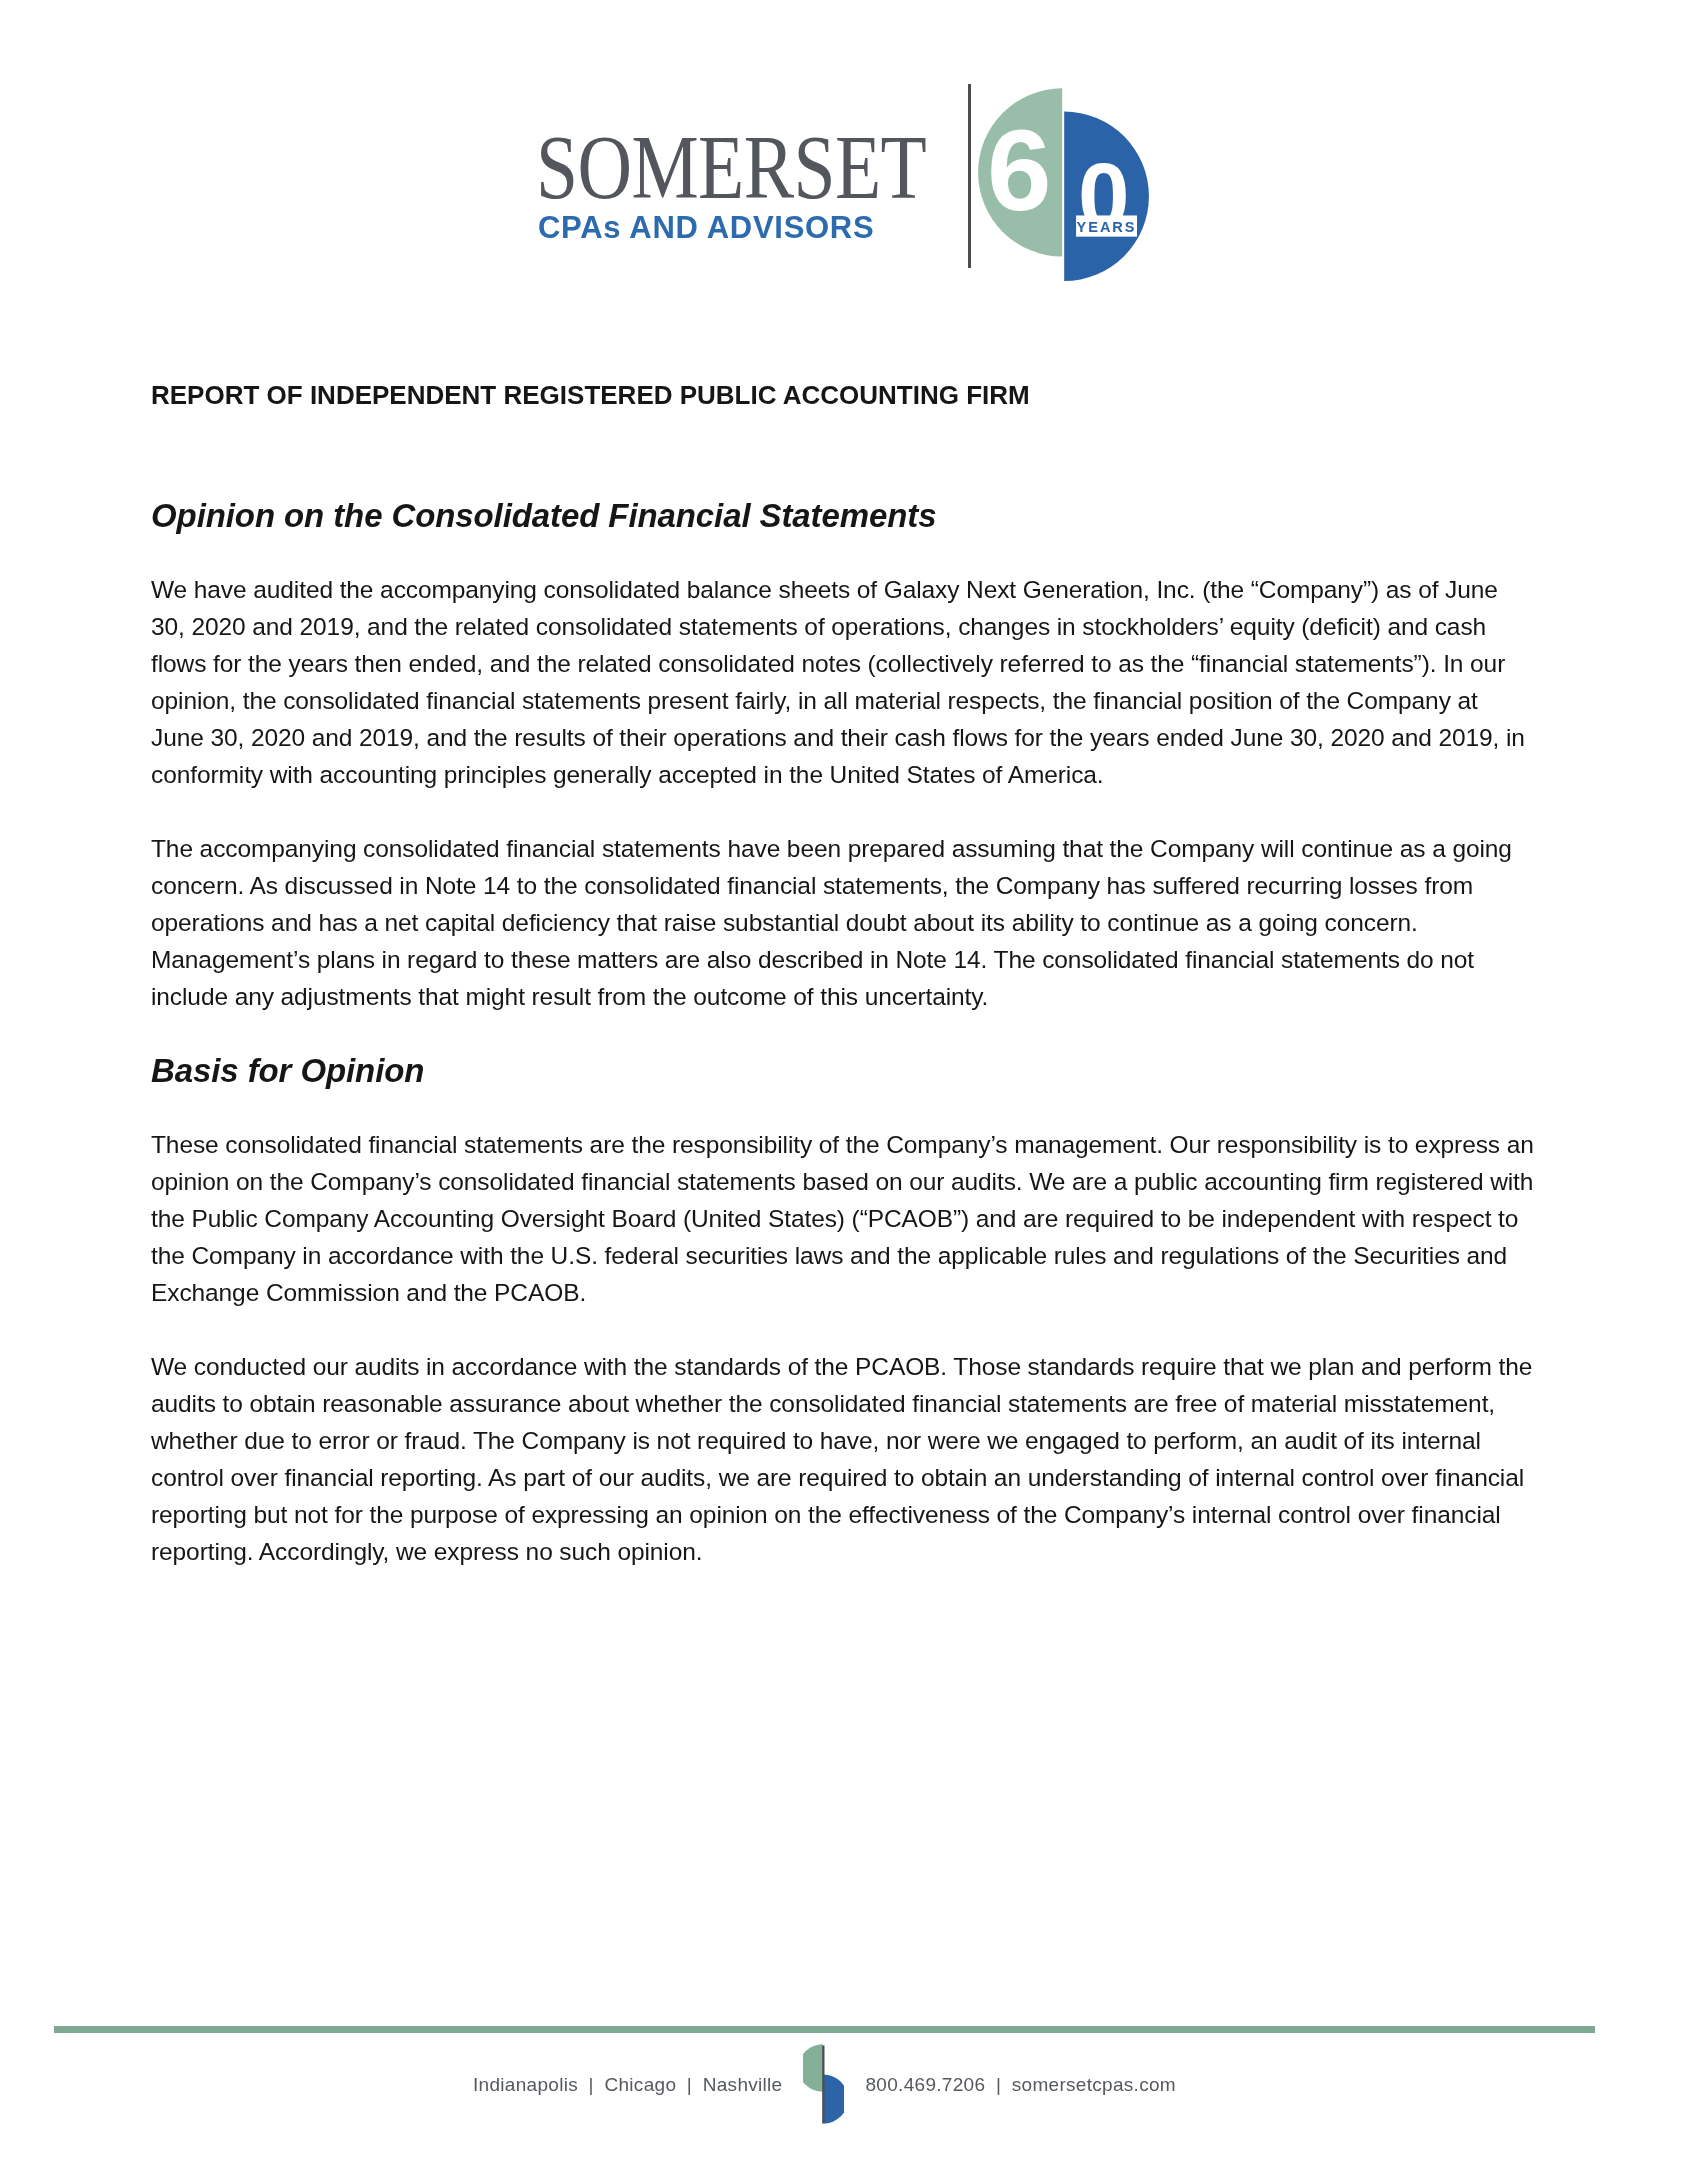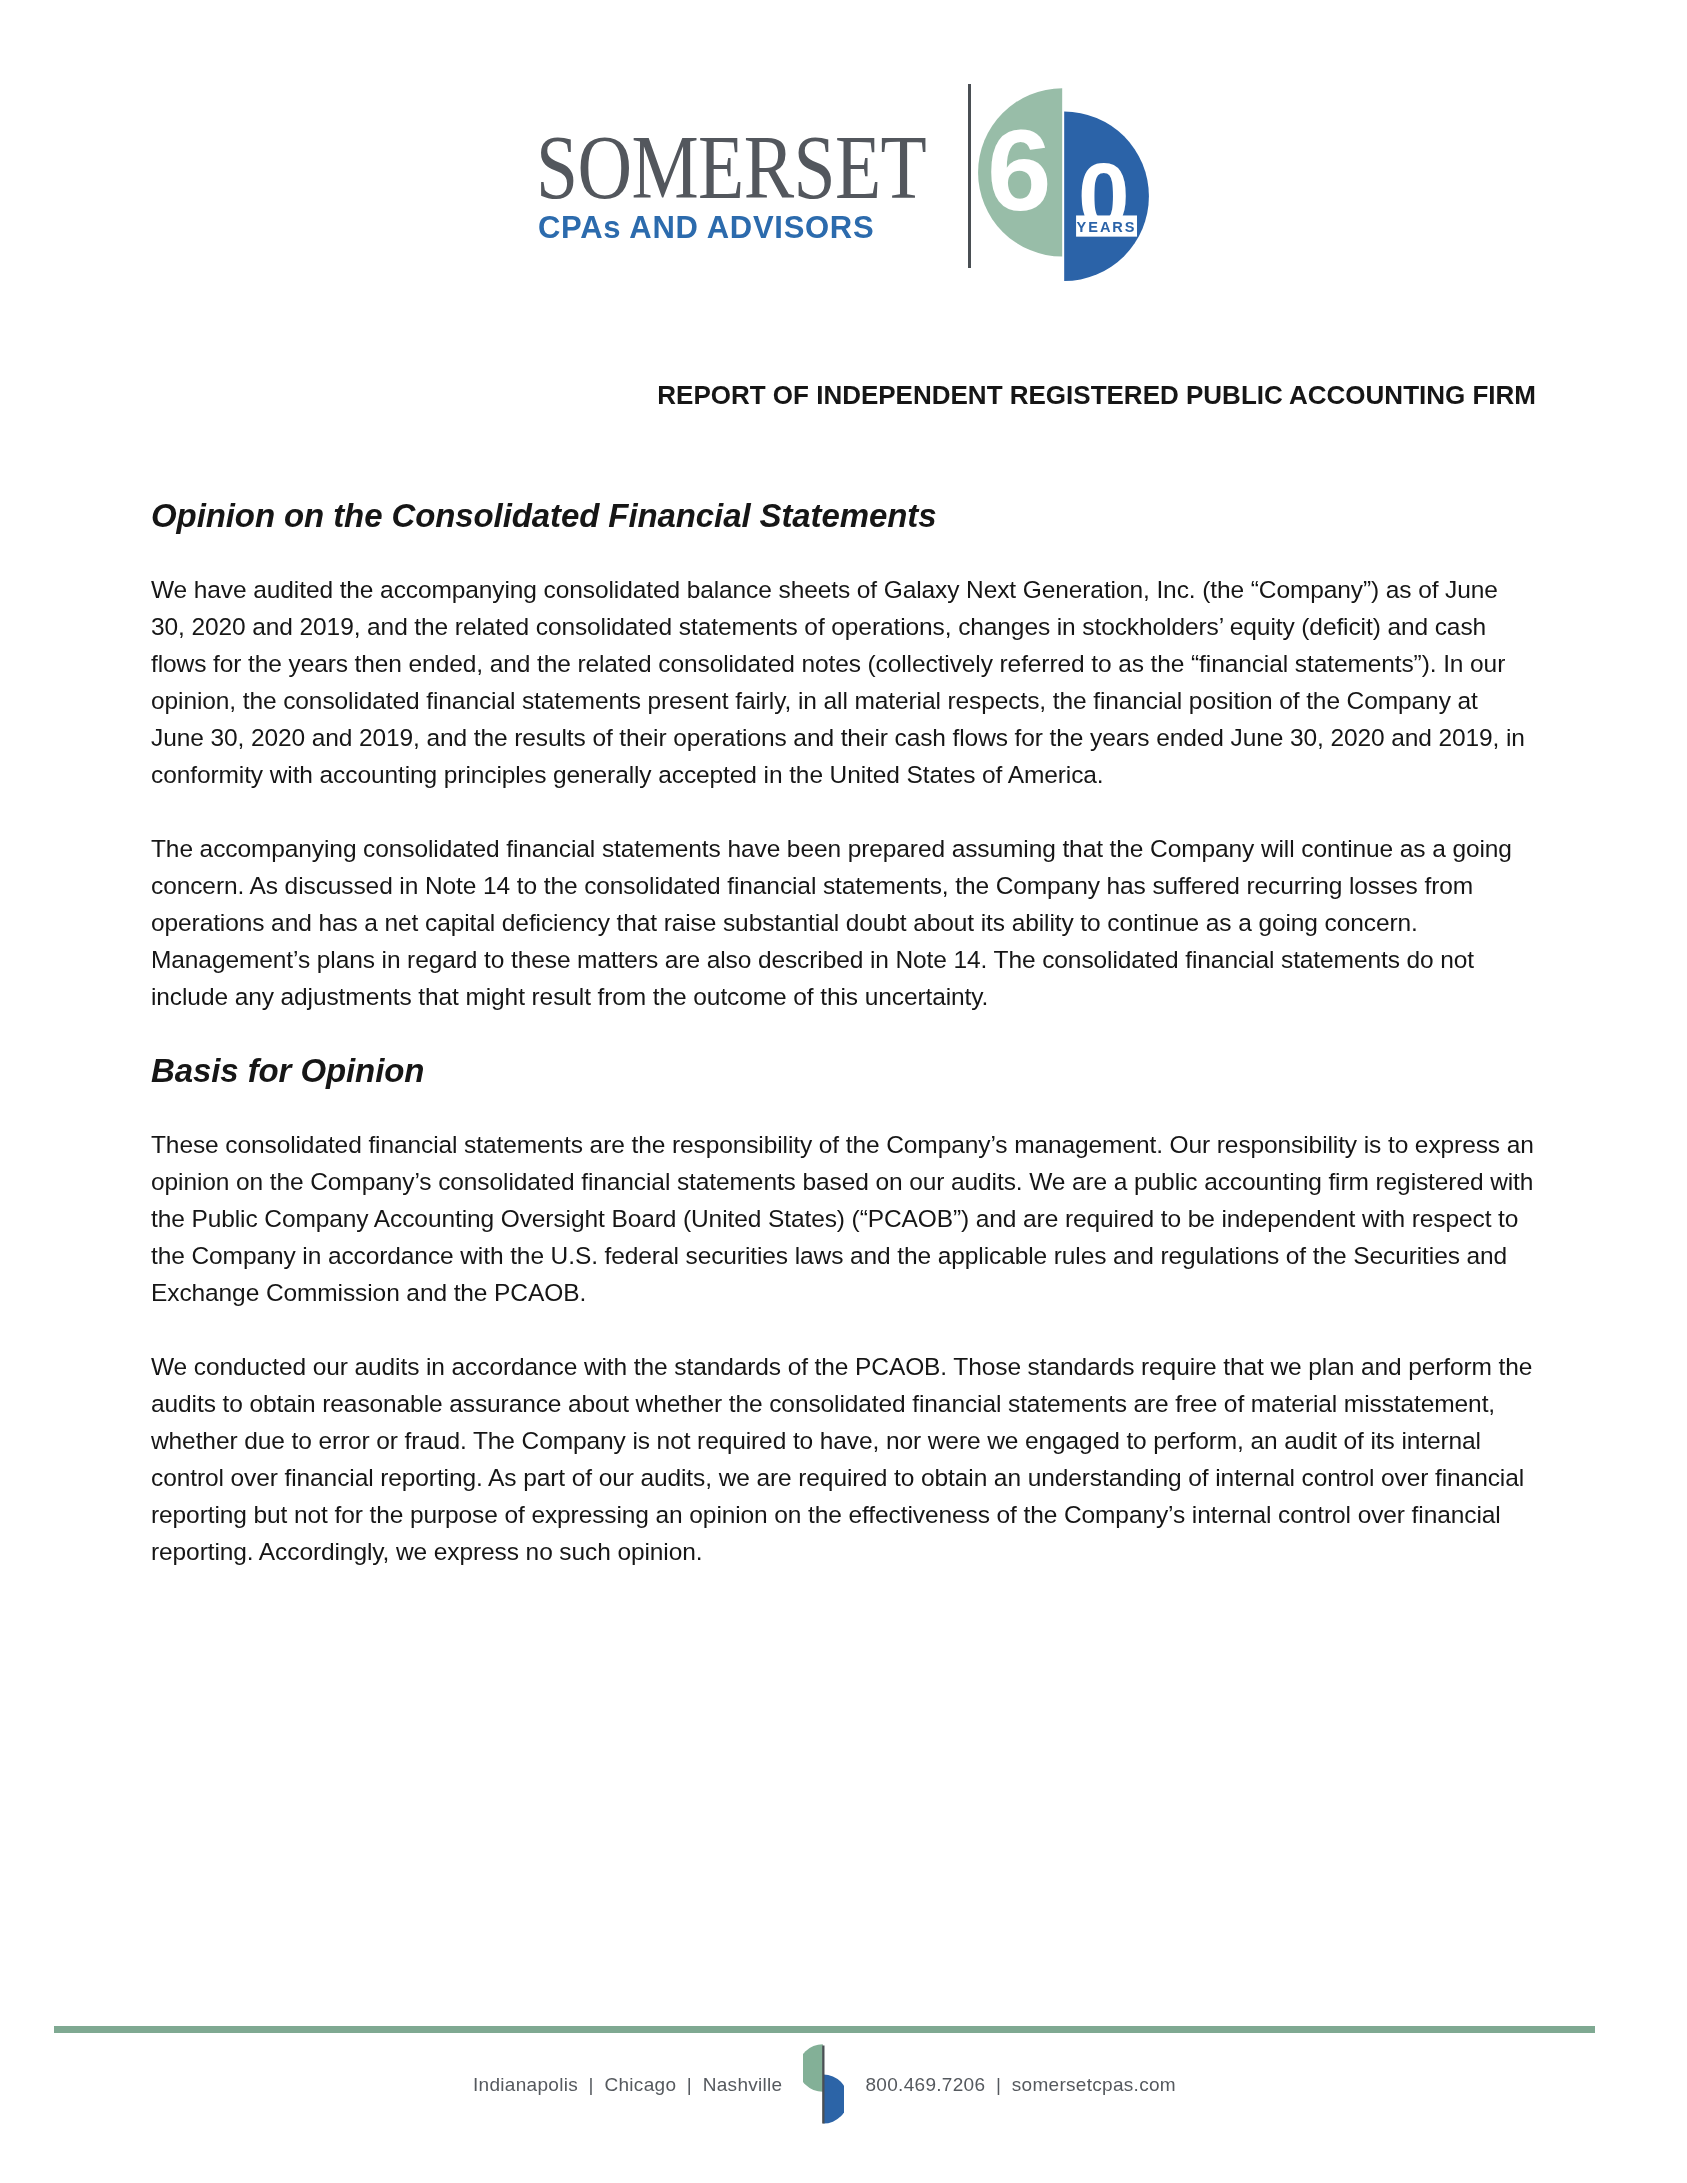--- a/index.html
+++ b/index.html
@@ -59,21 +59,21 @@
     position: absolute;
     left: 151px;
     top: 0;
     width: 1385px;
     font-size: 24.5px;
     line-height: 37px;
     letter-spacing: -0.1px;
   }
   .title {
     margin: 377px 0 0 0;
-    text-align: right;
+    text-align: left;
     font-size: 26px;
     font-weight: 700;
     line-height: 37px;
     letter-spacing: 0;
   }
   .addressee { margin-top: 114px; font-weight: 700; }
   .addressee p { margin: 0; }
   .content h2 {
     margin: 37px 0 0 0;
     font-size: 33px;

